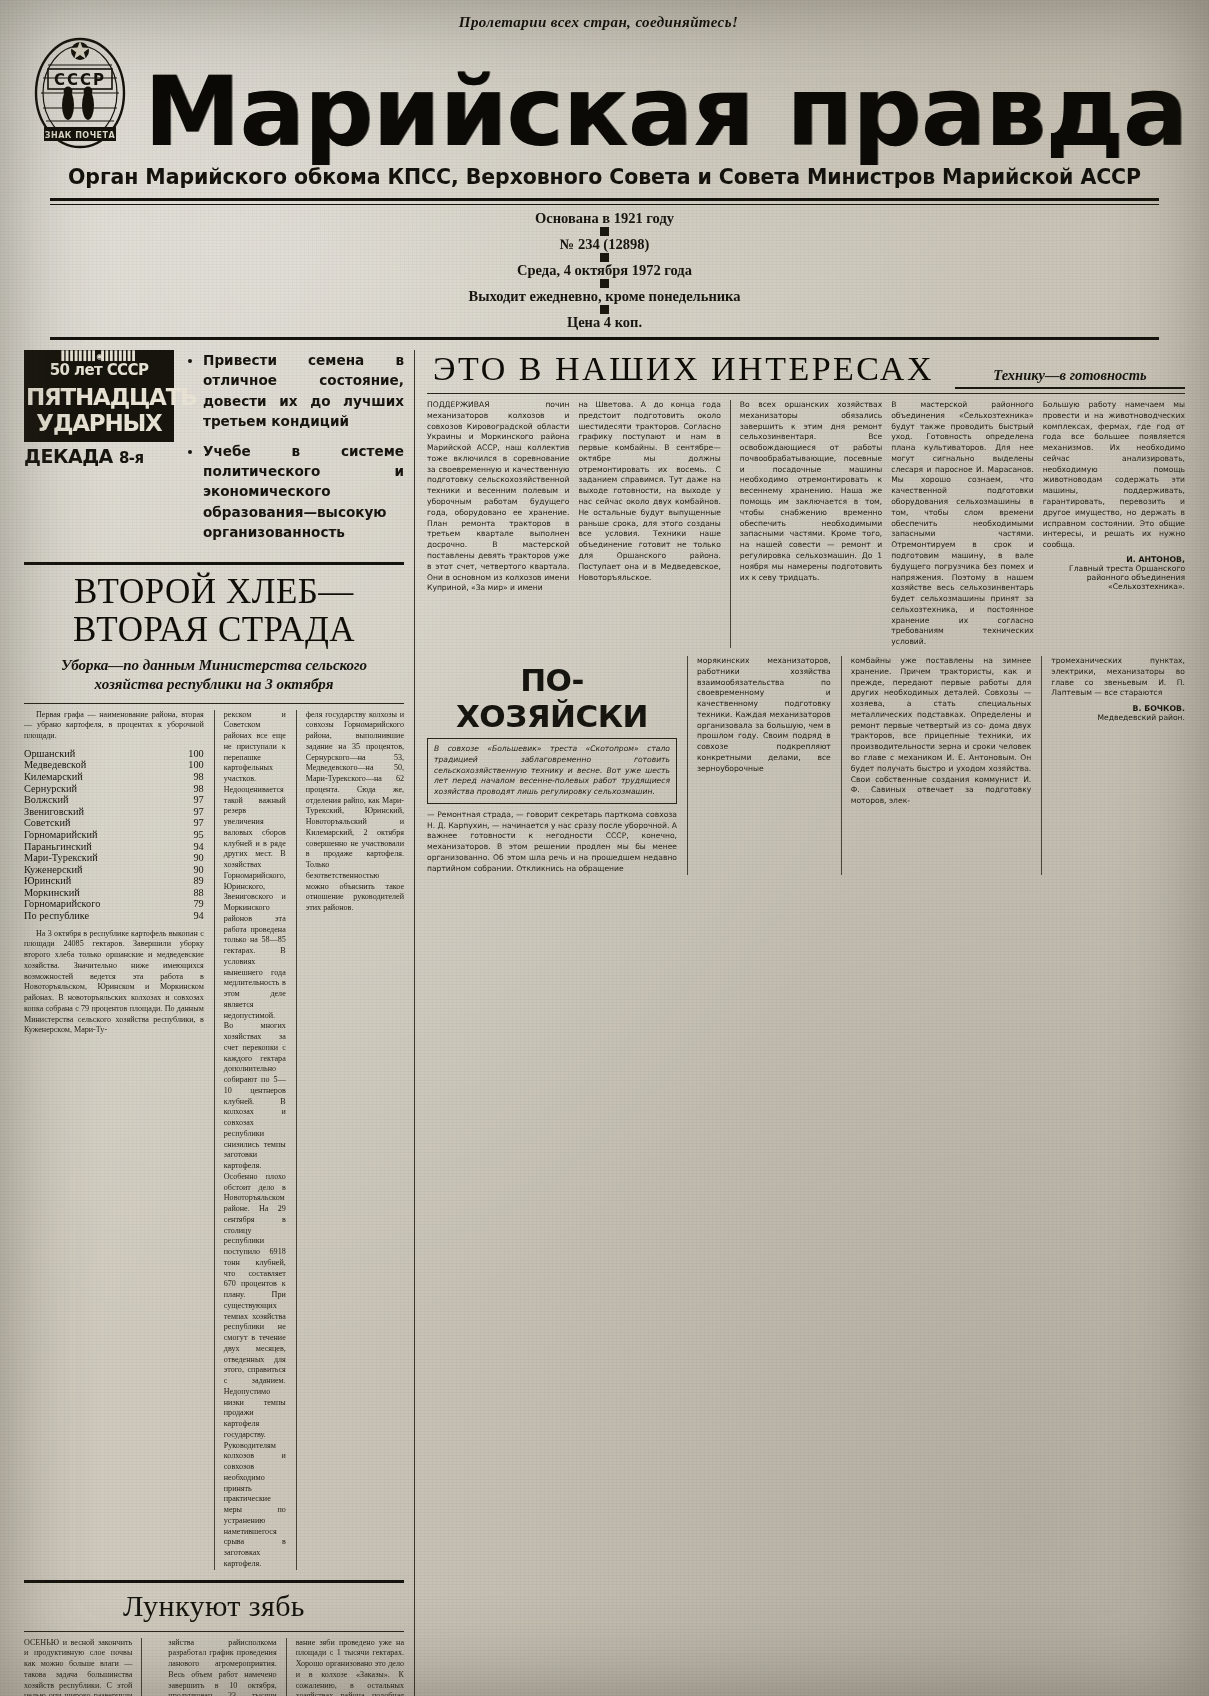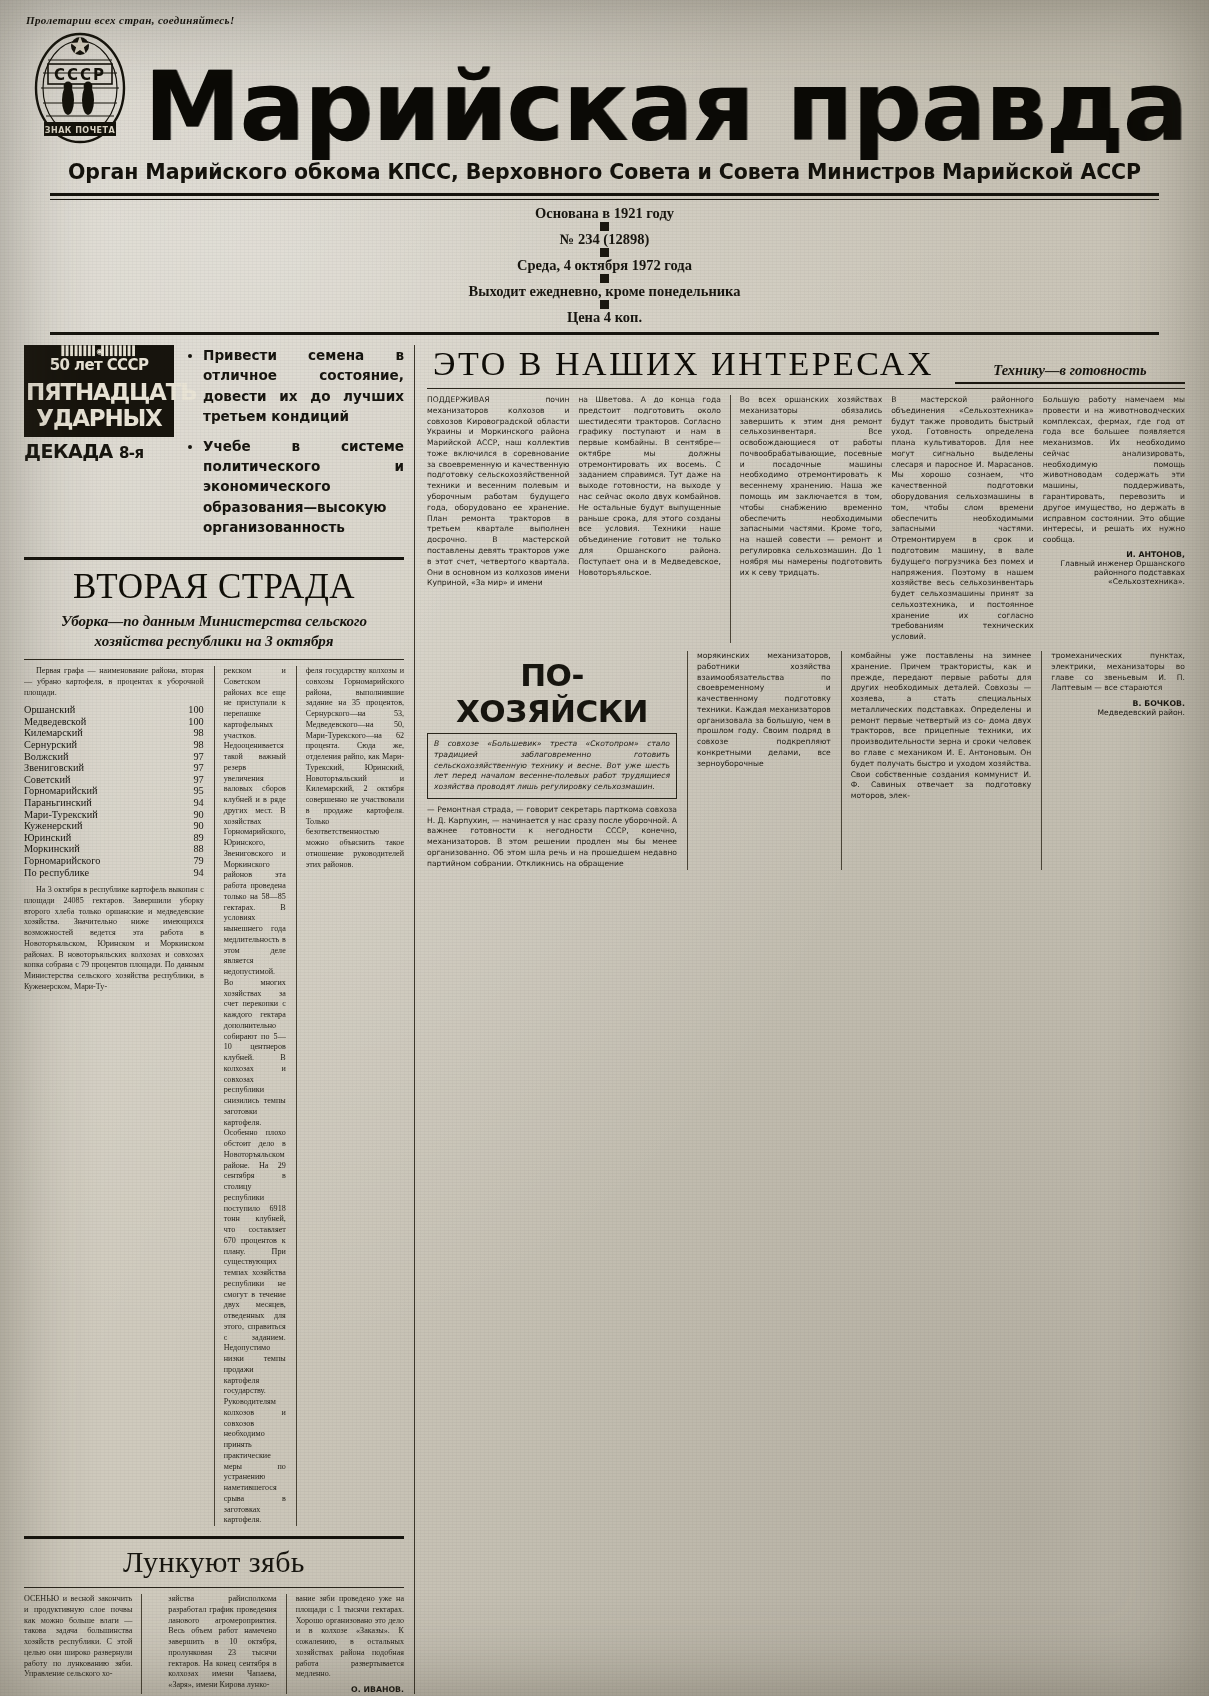--- a/index.html
+++ b/index.html
@@ -20,22 +20,22 @@
   .grain{position:absolute;inset:0;pointer-events:none;opacity:.5;
     background-image:
       repeating-linear-gradient(0deg,rgba(0,0,0,.05) 0 1px,rgba(255,255,255,0) 1px 3px),
       repeating-linear-gradient(90deg,rgba(0,0,0,.035) 0 1px,rgba(255,255,255,0) 1px 4px);
     mix-blend-mode:multiply;}
   .vig{position:absolute;inset:0;pointer-events:none;
     box-shadow:inset 0 0 90px rgba(60,55,42,.45);}
 
   
   .masthead{position:relative;padding:14px 26px 0 26px;}
-  .slogan{text-align:left;font-family:"Liberation Serif",serif;font-style:italic;
-    font-weight:bold;font-size:11px;letter-spacing:.4px;padding-right:12px;color:#100e09;}
+  .slogan{text-align:center;font-family:"Liberation Serif",serif;font-style:italic;
+    font-weight:bold;font-size:15px;letter-spacing:.4px;padding-right:12px;color:#100e09;}
   .mh-row{display:flex;align-items:flex-end;gap:10px;margin-top:2px;}
   .emblem{width:108px;height:118px;flex:0 0 auto;position:relative;margin-bottom:6px;}
   .emblem svg{width:100%;height:100%;}
   .title{flex:1;text-align:center;}
   .title .nm{
     font-family:"DejaVu Sans",sans-serif;font-weight:bold;font-size:97px;line-height:.94;
     letter-spacing:-1px;color:#0b0a06;white-space:nowrap;
     text-shadow:1px 0 0 rgba(0,0,0,.55);
   }
   .subtitle{font-family:"DejaVu Sans",sans-serif;font-size:20.5px;font-weight:600;
@@ -184,20 +184,21 @@
           <ul>
             <li>Привести семена в отличное состояние, довести их до лучших третьем кондиций</li>
             <li>Учебе в системе политического и экономического образования—высокую организованность</li>
           </ul>
         </div>
       </div>
 
       <div class="hr-thick" style="margin-top:10px;"></div>
 
       <div class="h-second">
+        <div>ВТОРОЙ ХЛЕБ—</div>
         <div>ВТОРАЯ СТРАДА</div>
       </div>
 
       <div class="lead-ital">Уборка—по данным Министерства сельского хозяйства республики на 3 октября</div>
       <div class="hr-thin"></div>
 
       <div style="display:flex;gap:10px;">
         <div style="width:183px;">
           <div class="body-txt" style="text-indent:12px;margin-bottom:6px;">Первая графа — наименование района, вторая — убрано картофеля, в процентах к уборочной площади.</div>
           <table class="stats">
@@ -313,21 +314,21 @@
           </div>
         <div style="flex:1;border-left:1px solid #4a4436;padding-left:9px;">
           <div class="sans-txt">Во всех оршанских хозяйствах механизаторы обязались завершить к этим дня ремонт сельхозинвентаря. Все освобождающиеся от работы почвообрабатывающие, посевные и посадочные машины необходимо отремонтировать к весеннему хранению. Наша же помощь им заключается в том, чтобы снабжению временно обеспечить необходимыми запасными частями. Кроме того, на нашей совести — ремонт и регулировка сельхозмашин. До 1 ноября мы намерены подготовить их к севу тридцать.</div>
         </div>
         <div style="flex:1;">
             <div class="sans-txt">В мастерской районного объединения «Сельхозтехника» будут также проводить быстрый уход. Готовность определена плана культиваторов. Для нее могут сигнально выделены слесаря и паросное И. Марасанов. Мы хорошо сознаем, что качественной подготовки оборудования сельхозмашины в том, чтобы слом времени обеспечить необходимыми запасными частями. Отремонтируем в срок и подготовим машину, в вале будущего погрузчика без помех и напряжения. Поэтому в нашем хозяйстве весь сельхозинвентарь будет сельхозмашины принят за сельхозтехника, и постоянное хранение их согласно требованиям технических условий.</div>
           </div>
         <div style="flex:1;">
           <div class="sans-txt">Большую работу намечаем мы провести и на животноводческих комплексах, фермах, где год от года все большее появляется механизмов. Их необходимо сейчас анализировать, необходимую помощь животноводам содержать эти машины, поддерживать, гарантировать, перевозить и другое имущество, но держать в исправном состоянии. Это общие интересы, и решать их нужно сообща.</div>
           <div class="sig" style="margin-top:4px;">И. АНТОНОВ,</div>
-          <div class="sig2">Главный инженер Оршанского районного подставках «Сельхозтехника».</div>
+          <div class="sig2">Главный треста Оршанского районного объединения «Сельхозтехника».</div>
         </div>
       </div>
 
       <div style="display:flex;gap:10px;margin-top:8px;">
         <div style="width:250px;">
           <div class="h-hoz">ПО-ХОЗЯЙСКИ</div>
           <div class="box-note sans-txt" style="font-style:italic;">В совхозе «Большевик» треста «Скотопром» стало традицией заблаговременно готовить сельскохозяйственную технику и весне. Вот уже шесть лет перед началом весенне-полевых работ трудящиеся хозяйства проводят лишь регулировку сельхозмашин.</div>
           <div class="sans-txt">— Ремонтная страда, — говорит секретарь парткома совхоза Н. Д. Карпухин, — начинается у нас сразу после уборочной. А важнее готовности к негодности CCCР, конечно, механизаторов. В этом решении продлен мы бы менее организованно. Об этом шла речь и на прошедшем недавно партийном собрании. Откликнись на обращение</div>
         </div>
         <div style="flex:1;border-left:1px solid #4a4436;padding-left:9px;">

